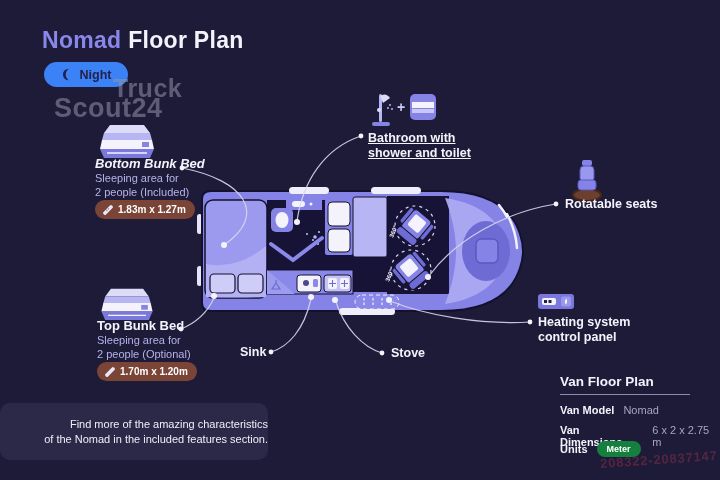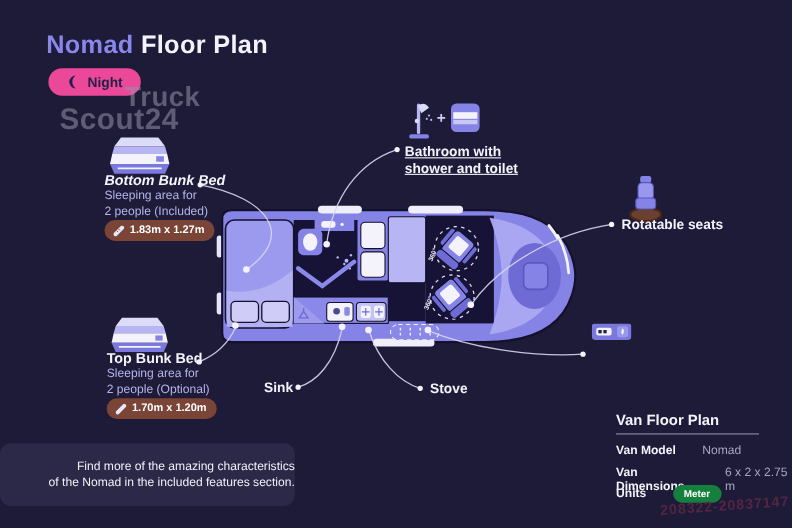--- a/index.html
+++ b/index.html
@@ -3,40 +3,40 @@
 <meta charset="utf-8">
 <style>
   html,body{margin:0;padding:0;background:#0e0d20;}
   .canvas{position:relative;width:720px;height:480px;background:#1d1b38;overflow:hidden;
           font-family:"Liberation Sans",sans-serif;color:#f4f3fc;}
   .abs{position:absolute;}
   
   .page-title{left:42px;top:27px;font-size:23px;font-weight:700;letter-spacing:.3px;}
   .page-title .accent{color:#8987ea;}
   .page-title .rest{color:#f4f3fc;}
-  .night-pill{left:44px;top:62px;width:84px;height:25px;background:#ec4899;border-radius:13px;
+  .night-pill{left:44px;top:62px;width:84px;height:25px;background:#3b82f6;border-radius:13px;
               display:flex;align-items:center;justify-content:center;gap:6px;
               color:#23214a;font-size:12.5px;font-weight:700;cursor:pointer;z-index:3;}
   .brand-wm{color:rgba(150,148,168,.55);font-weight:700;letter-spacing:.5px;z-index:4;line-height:1;}
   .wm1{left:113px;top:76px;font-size:25px;}
   .wm2{left:54px;top:95px;font-size:27px;}
   
   .c-title{font-size:13px;font-weight:700;color:#f4f3fc;white-space:nowrap;}
   .c-sub{font-size:11px;color:#b6b3ea;line-height:13.5px;white-space:nowrap;}
   .c-label{font-size:12.5px;font-weight:700;line-height:15px;white-space:nowrap;}
   .dim-badge{display:inline-flex;align-items:center;gap:5px;background:#7a4437;border-radius:11px;
              padding:4px 9px 4px 8px;font-size:10px;font-weight:700;color:#ffffff;white-space:nowrap;}
   
   .footer-note{left:0;top:403px;width:268px;height:57px;background:#2b2947;border-radius:10px;
                display:flex;flex-direction:column;align-items:flex-end;justify-content:center;
                font-size:11px;line-height:15px;color:#efeef8;text-align:center;}
   
   .spec-title{left:560px;top:374px;font-size:13.5px;font-weight:700;}
   .spec-rule{left:560px;top:394px;width:130px;height:1px;background:#8f8da6;}
-  .spec-row{left:560px;display:flex;align-items:center;gap:24px;font-size:11px;}
+  .spec-row{left:560px;display:flex;align-items:center;gap:9px;font-size:11px;}
   .spec-row .lbl{font-weight:700;color:#f4f3fc;}
   .spec-row .val{color:#a7a5c2;}
   .meter-badge{background:#15803d;color:#fff;font-size:9px;font-weight:700;border-radius:9px;
                padding:3px 10px;}
   .wm-id{left:600px;top:452px;font-size:13px;font-weight:700;letter-spacing:.8px;
          color:#5e2744;opacity:.85;transform:rotate(-4deg);white-space:nowrap;}
   svg{display:block;}
   .overlay{left:0;top:0;pointer-events:none;z-index:2;}
   .z3{z-index:3;}
 </style>
@@ -233,20 +233,24 @@
   <div class="abs c-label z3" style="left:565px;top:197px;">Rotatable seats</div>
 
   <svg class="abs z3" style="left:538px;top:294px;" width="36" height="16" viewBox="0 0 36 16">
     <rect x="0" y="0" width="36" height="15" rx="3" fill="#7a78dd"></rect>
     <rect x="4" y="4" width="14" height="7" rx="2" fill="#f4f3fc"></rect>
     <rect x="6" y="6" width="3" height="3" fill="#23214a"></rect>
       <rect x="10.5" y="6" width="3" height="3" fill="#23214a"></rect>
     <rect x="23" y="2.5" width="10" height="10" rx="2" fill="#9a98ec"></rect>
     <path d="M 28,4.5 q 2.4,2 0,6 q -2.4,-2 0,-6 Z" fill="#f4f3fc"></path>
   </svg>
+  <div class="abs c-label z3" style="left:538px;top:315px;">
+    <div>Heating system</div>
+    <div>control panel</div>
+  </div>
 
   <div class="abs c-label z3" style="left:240px;top:345px;">Sink</div>
   <div class="abs c-label z3" style="left:391px;top:346px;">Stove</div>
 
   <svg class="abs z3" style="left:98px;top:286px;" width="58" height="36" viewBox="0 0 58 38">
     <polygon points="12,3 46,3 52,11 6,11" fill="#dcdbf8"></polygon>
     <polygon points="6,11 52,11 54,18 4,18" fill="#b7b5f3"></polygon>
     <polygon points="4,18 54,18 56,27 2,27" fill="#f4f3fc"></polygon>
     <rect x="44" y="20" width="7" height="5" fill="#8583e6"></rect>
     <polygon points="2,27 56,27 52,36 6,36" fill="#7a78dd"></polygon>

